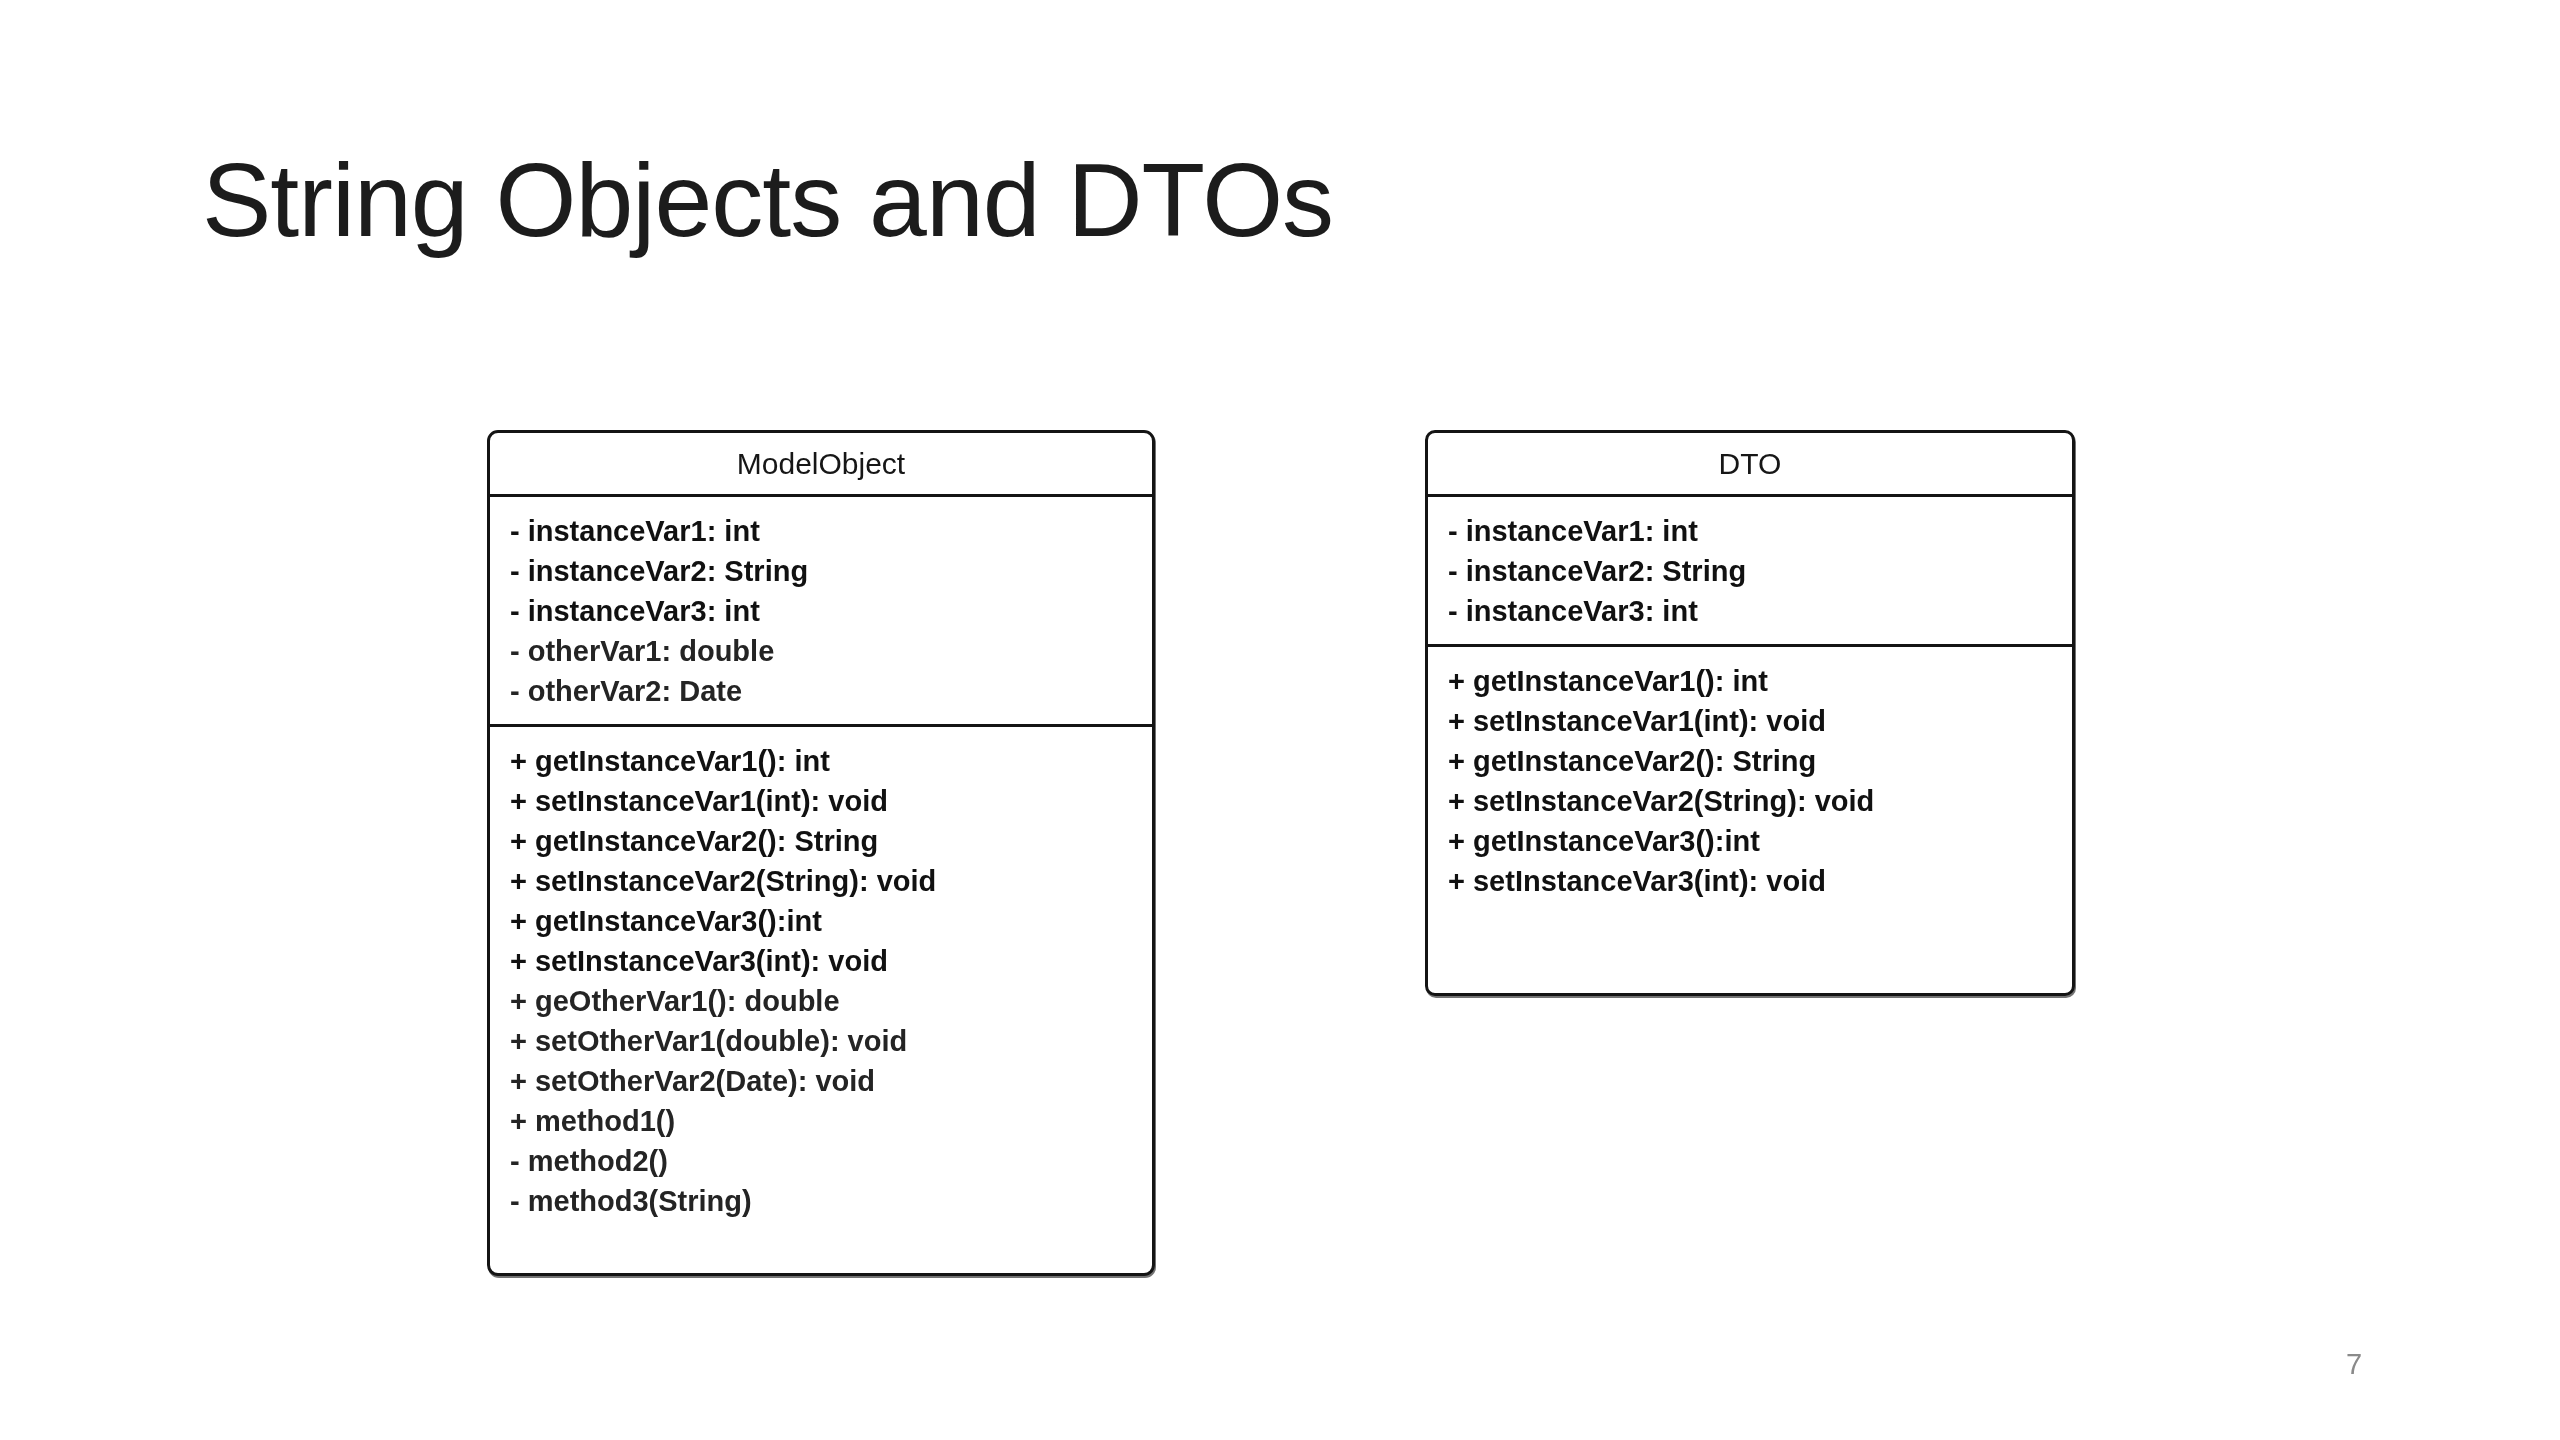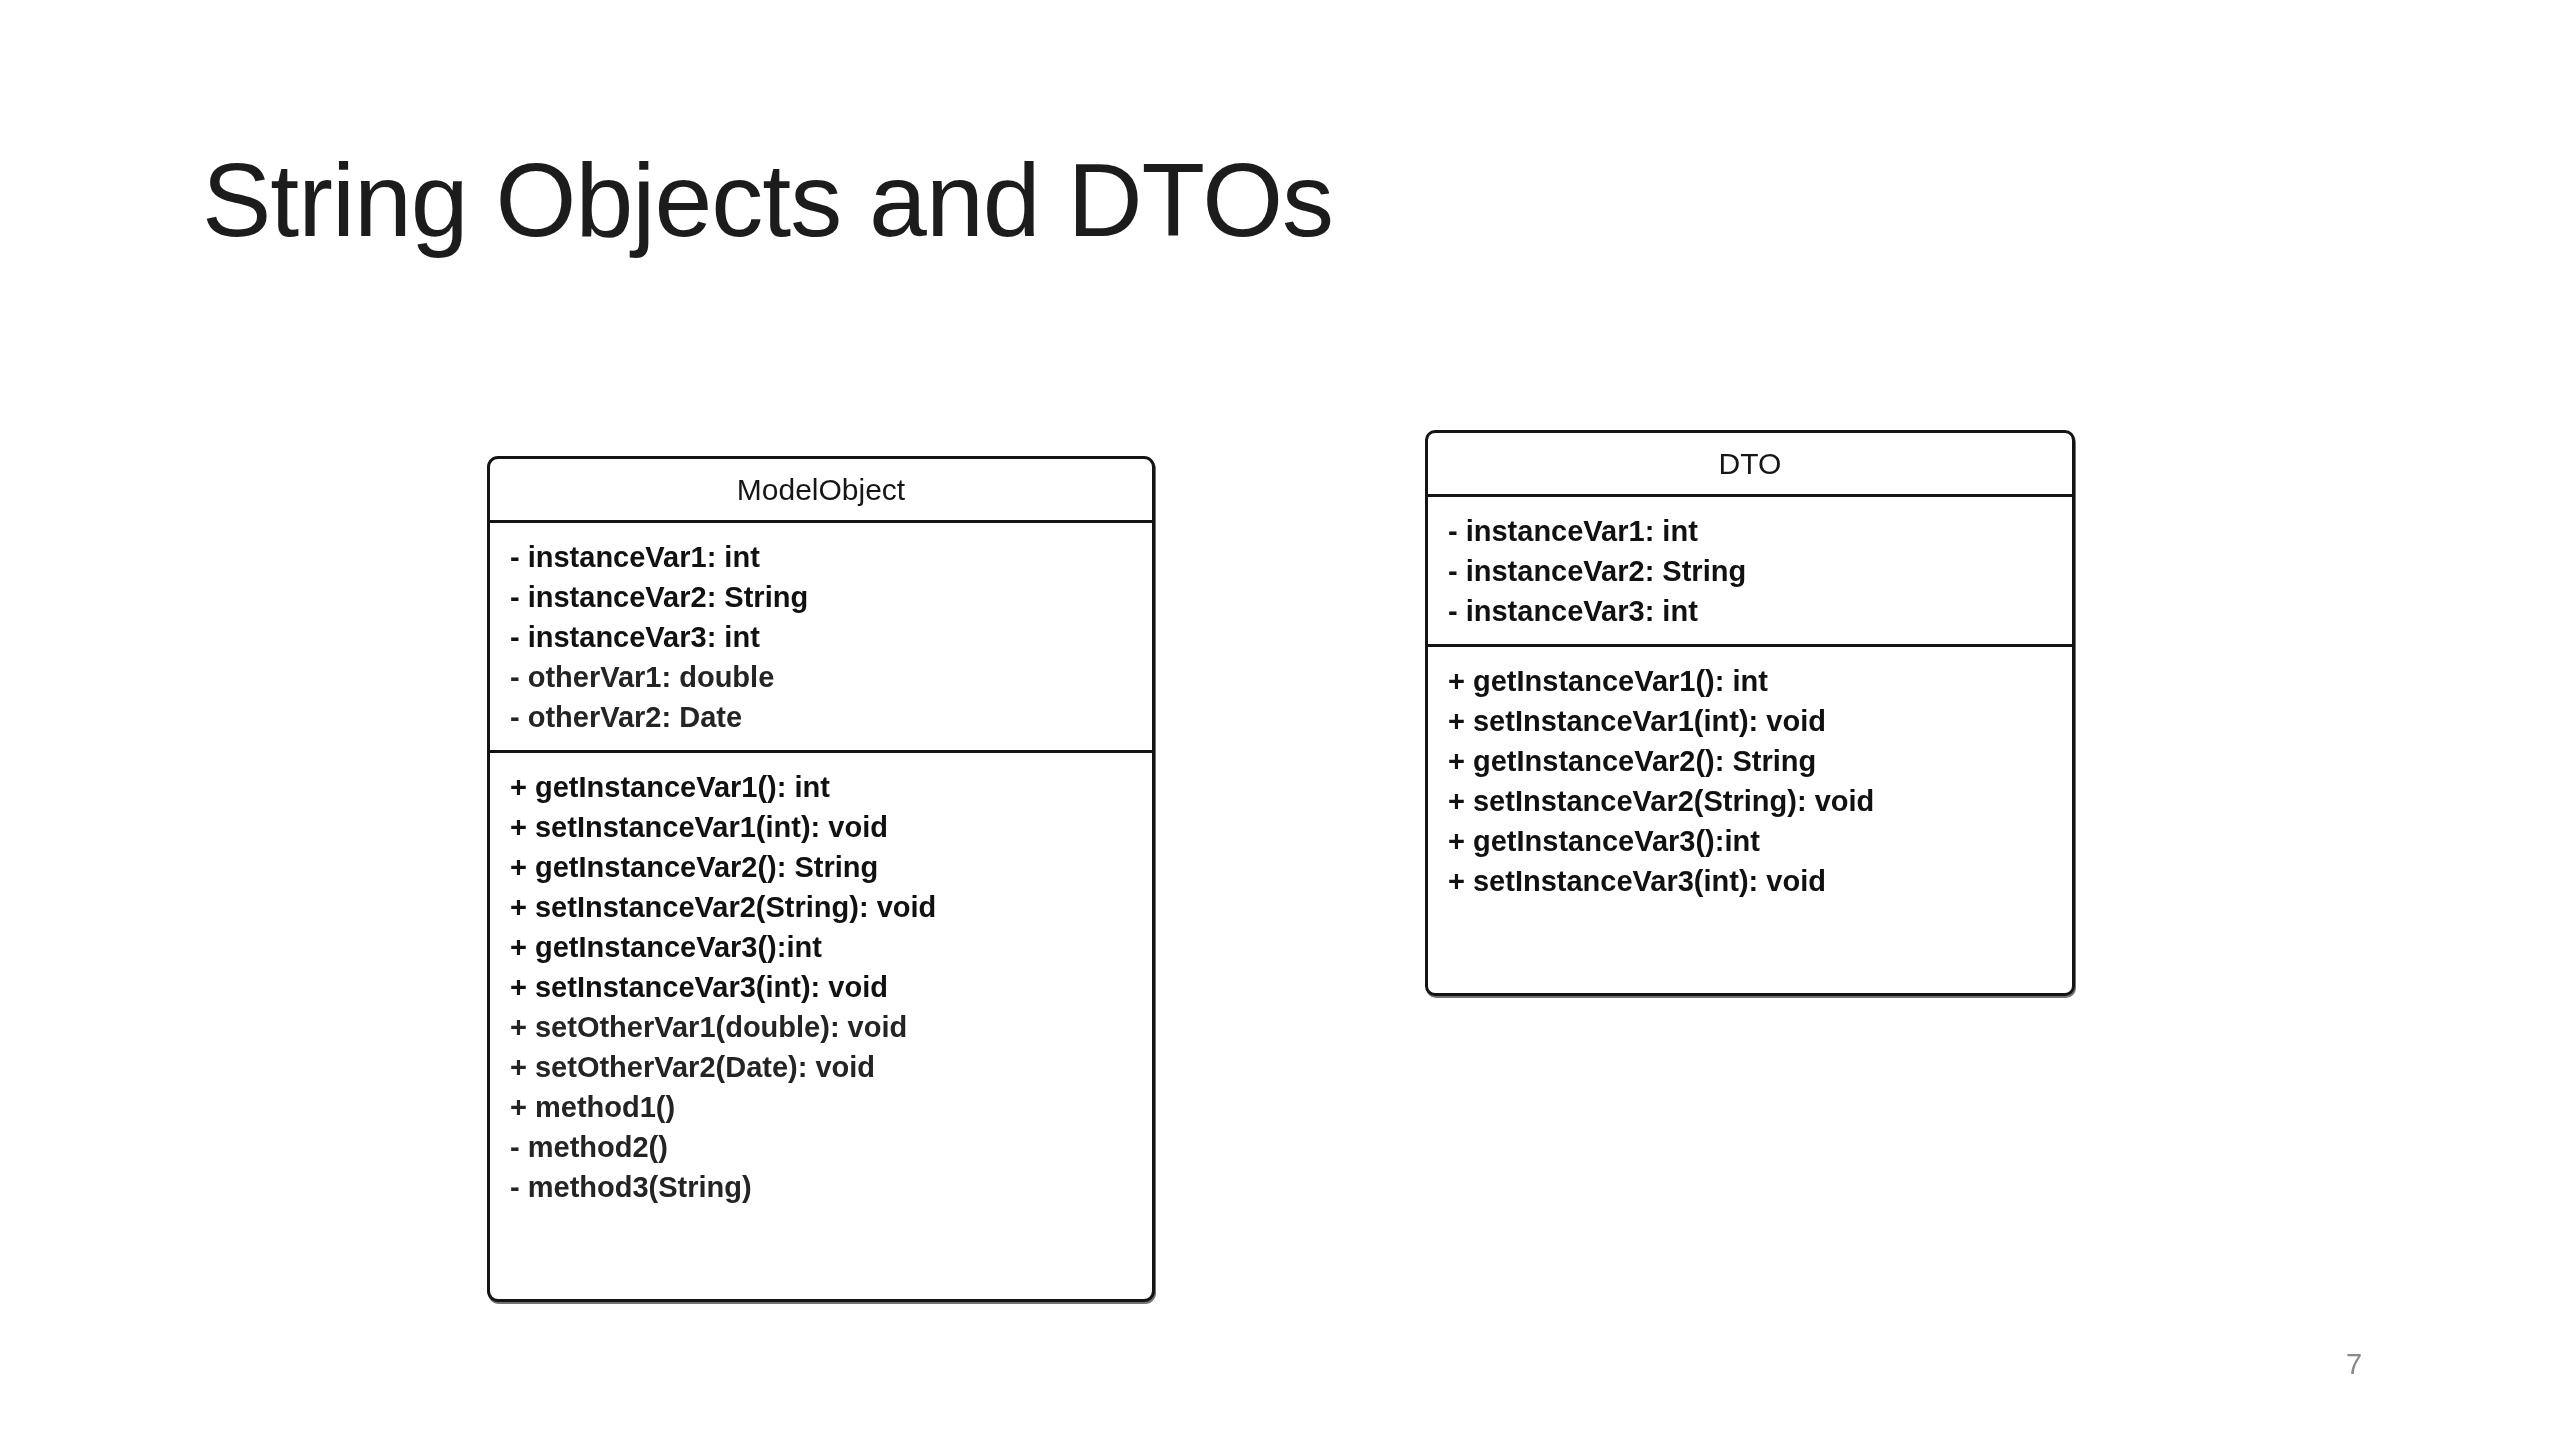--- a/index.html
+++ b/index.html
@@ -24,21 +24,21 @@
     line-height: 1.1;
     white-space: nowrap;
   }
   .class-box {
     position: absolute;
     background: #ffffff;
     border: 3px solid #141414;
     border-radius: 11px;
     box-shadow: 1px 2px 0 rgba(0,0,0,0.55);
   }
-  .class-box.modelobject { left: 487px; top: 456px; width: 668px; height: 846px; }
+  .class-box.modelobject { left: 487px; top: 430px; width: 668px; height: 846px; }
   .class-box.dto         { left: 1425px; top: 430px; width: 650px; height: 566px; border-radius: 10px; }
   .class-header {
     height: 64px;
     display: flex; align-items: center; justify-content: center;
     font-size: 30px;
     color: #161616;
     border-bottom: 3px solid #141414;
   }
   .class-section { padding: 14px 0 13px 0; }
   .class-section.fields { border-bottom: 3px solid #141414; }
@@ -78,20 +78,21 @@
       <div class="member-row regular">- otherVar2: Date</div>
     </div>
 
     <div class="class-section methods">
       <div class="member-row bold">+ getInstanceVar1(): int</div>
       <div class="member-row bold">+ setInstanceVar1(int): void</div>
       <div class="member-row bold">+ getInstanceVar2(): String</div>
       <div class="member-row bold">+ setInstanceVar2(String): void</div>
       <div class="member-row bold">+ getInstanceVar3():int</div>
       <div class="member-row bold">+ setInstanceVar3(int): void</div>
+      <div class="member-row regular">+ geOtherVar1(): double</div>
       <div class="member-row regular">+ setOtherVar1(double): void</div>
       <div class="member-row regular">+ setOtherVar2(Date): void</div>
       <div class="member-row regular">+ method1()</div>
       <div class="member-row regular">- method2()</div>
       <div class="member-row regular">- method3(String)</div>
     </div>
   </div>
 
   <div class="class-box dto">
     <div class="class-header">DTO</div>

